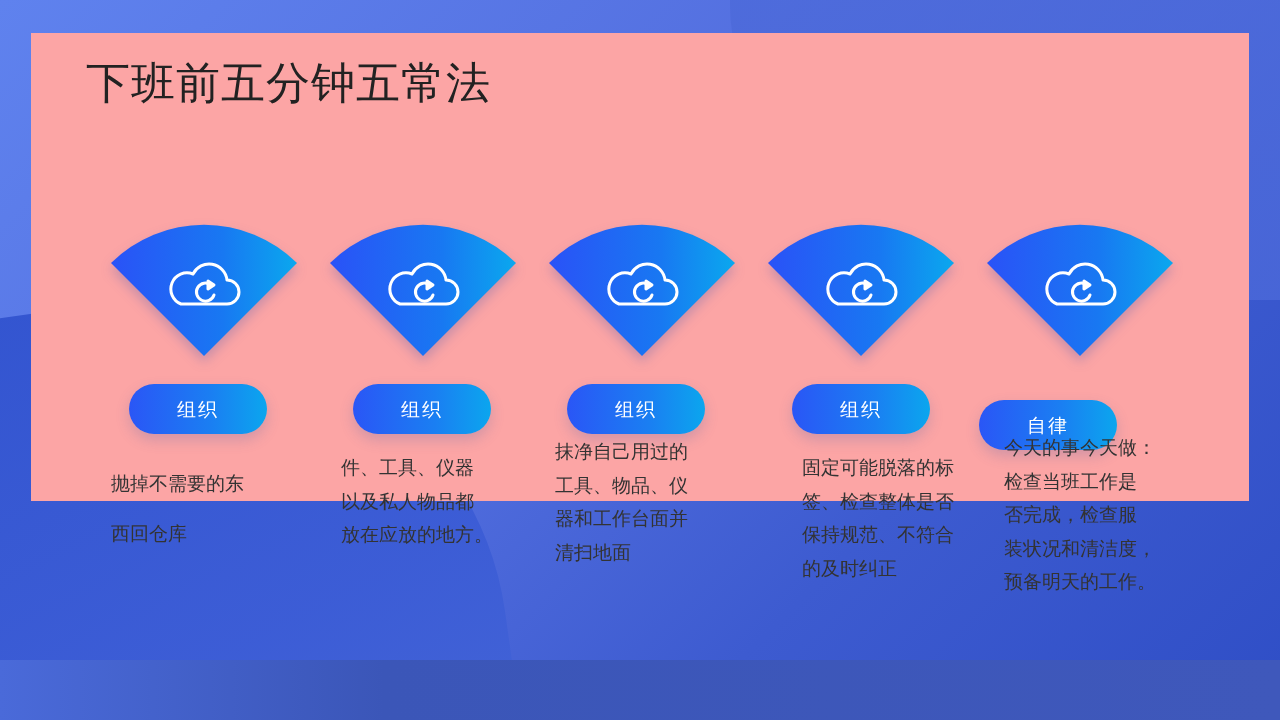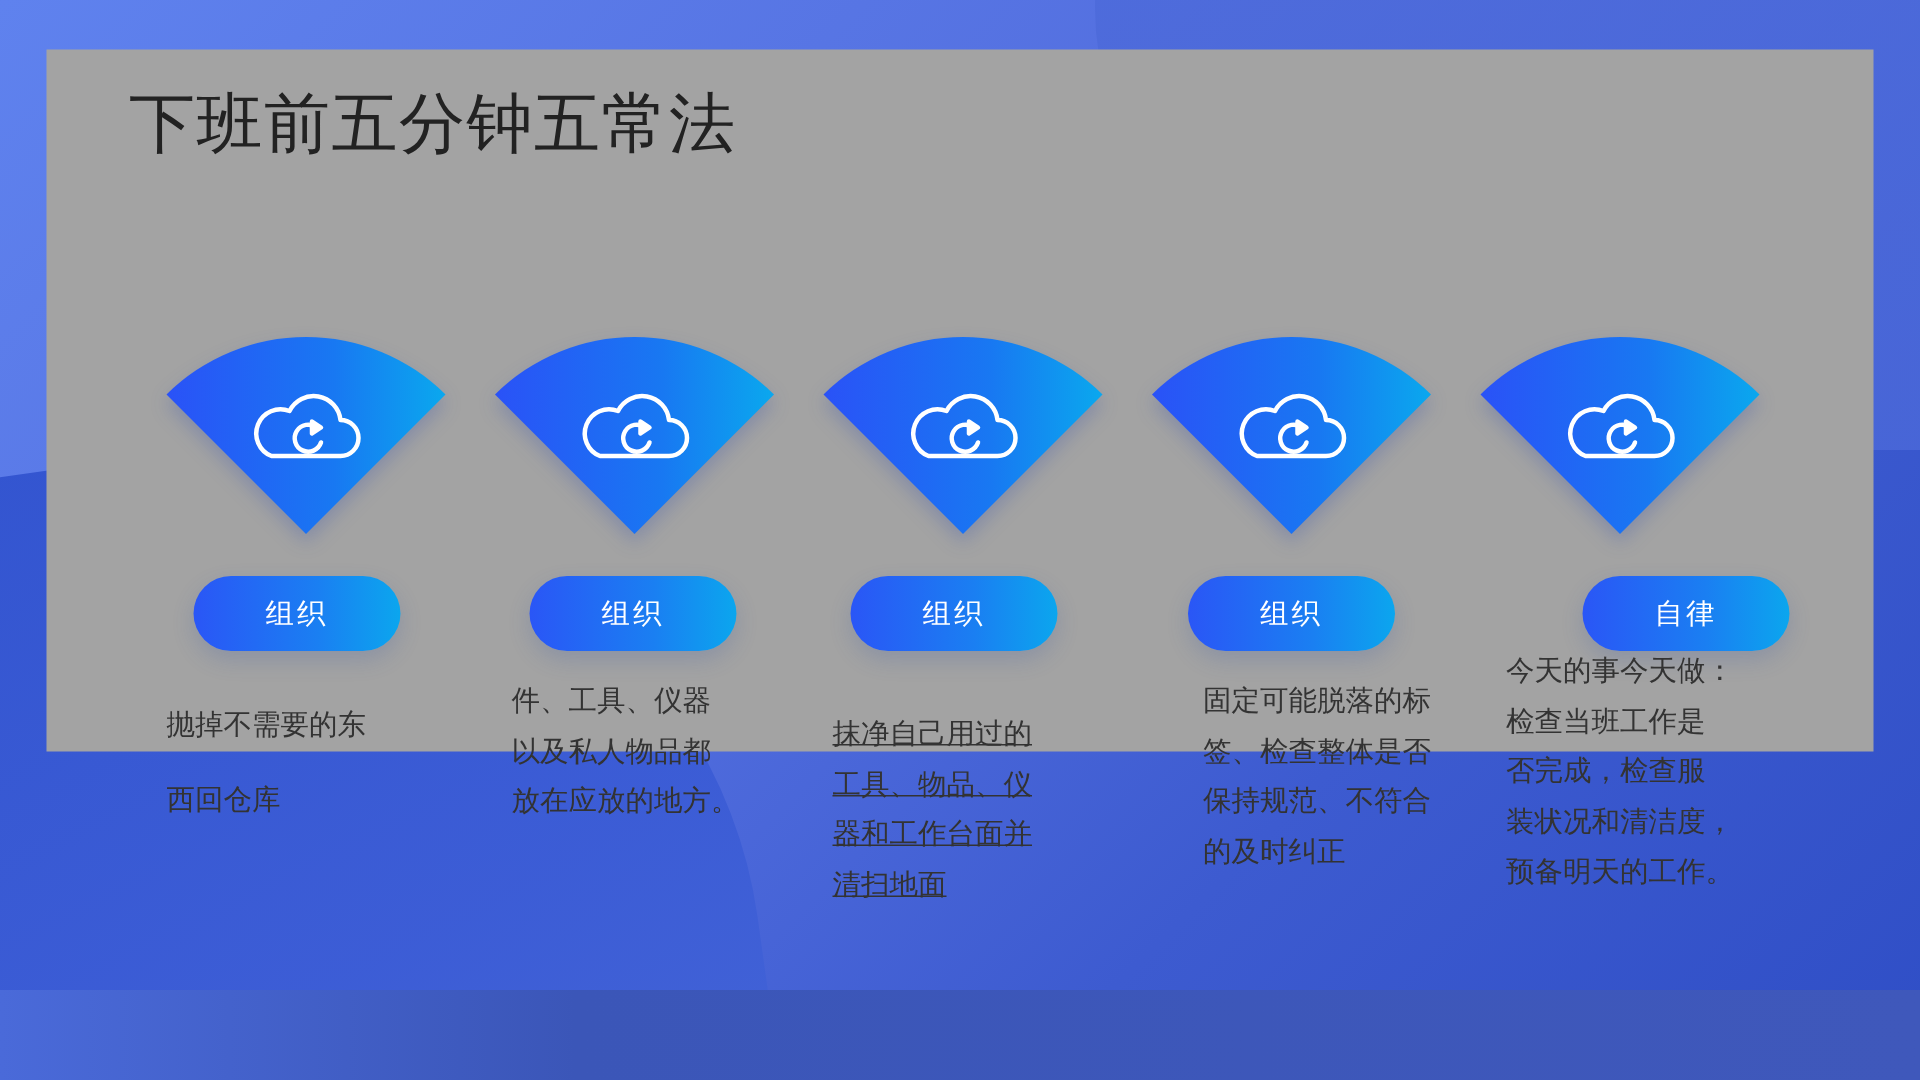--- a/index.html
+++ b/index.html
@@ -17,21 +17,21 @@
     position:absolute; right:-150px; top:-120px; width:700px; height:420px;
     background: linear-gradient(200deg, #4f6ddc 0%, #4a67d8 100%);
     border-radius: 0 0 0 70%; opacity:0.8;
   }
   .bg-shape3 {
     position:absolute; left:0; top:660px; width:1280px; height:60px;
     background: linear-gradient(90deg, #4a6ad9 0%, #3b56b8 30%, #3f58bb 100%);
   }
   .card {
     position:absolute; left:31px; top:33px; width:1218px; height:468px;
-    background:#a3a3a3;
+    background:#fca5a5;
   }
   .title {
     position:absolute; left:55px; top:20px; font-size:44px; color:#222222;
     letter-spacing:1px; line-height:60px;
   }
   .col { position:absolute; top:0; width:220px; }
   .fan {
     position:absolute; top:190px; width:190px; height:136px;
     filter: drop-shadow(0 6px 6px rgba(40,70,180,0.25));
   }
@@ -120,21 +120,21 @@
         </defs>
         <path d="M95 133 L2 40 A132 132 0 0 1 188 40 Z" fill="url(#g3)"></path>
         <g fill="none" stroke="#fff" stroke-width="3" stroke-linecap="round" stroke-linejoin="round">
           <path d="M72 81 h46 a12 12 0 0 0 0 -24 a18 18 0 0 0 -34 -6 a13 13 0 0 0 -12 30 z"></path>
           <path d="M102 62 a9 9 0 1 0 3 10"></path>
           <path d="M99 58 l6 4 l-6 4 z" fill="#fff"></path>
         </g>
       </svg>
     </div>
     <div class="pill" style="left:536px;">组织</div>
-    <div class="desc" style="left:524px; top:440px; width:190px;text-decoration:underline;">
+    <div class="desc" style="left:524px; top:402px; width:190px;">
       <div>抹净自己用过的</div>
       <div>工具、物品、仪</div>
       <div>器和工作台面并</div>
       <div>清扫地面</div>
     </div>
   </div>
 
   <div class="col" style="left:0px;">
     <div class="fan" style="left:735px;">
       <svg width="190" height="136" viewBox="0 0 190 136">
@@ -173,21 +173,21 @@
           </linearGradient>
         </defs>
         <path d="M95 133 L2 40 A132 132 0 0 1 188 40 Z" fill="url(#g5)"></path>
         <g fill="none" stroke="#fff" stroke-width="3" stroke-linecap="round" stroke-linejoin="round">
           <path d="M72 81 h46 a12 12 0 0 0 0 -24 a18 18 0 0 0 -34 -6 a13 13 0 0 0 -12 30 z"></path>
           <path d="M102 62 a9 9 0 1 0 3 10"></path>
           <path d="M99 58 l6 4 l-6 4 z" fill="#fff"></path>
         </g>
       </svg>
     </div>
-    <div class="pill" style="left:1024px;">自律</div>
+    <div class="pill" style="left:948px;margin-top:16px;">自律</div>
     <div class="desc" style="left:973px; top:398px; width:200px;">
       <div>今天的事今天做：</div>
       <div>检查当班工作是</div>
       <div>否完成，检查服</div>
       <div>装状况和清洁度，</div>
       <div>预备明天的工作。</div>
     </div>
   </div>
 </div>
 

